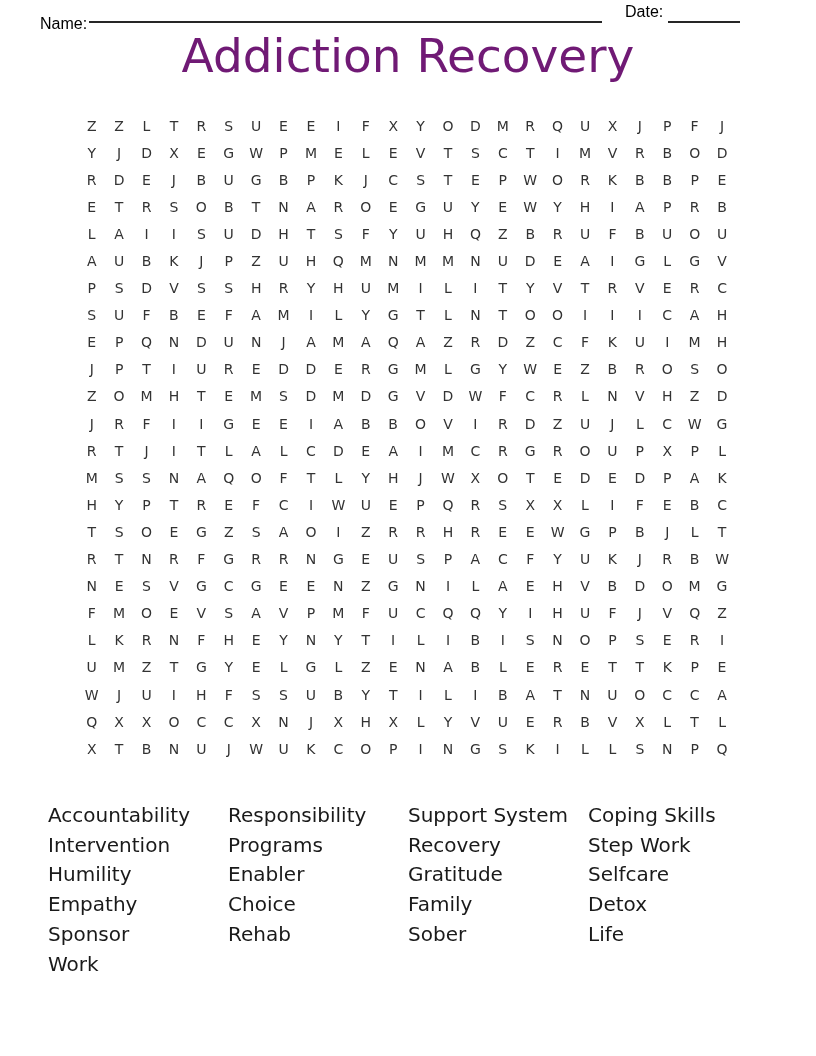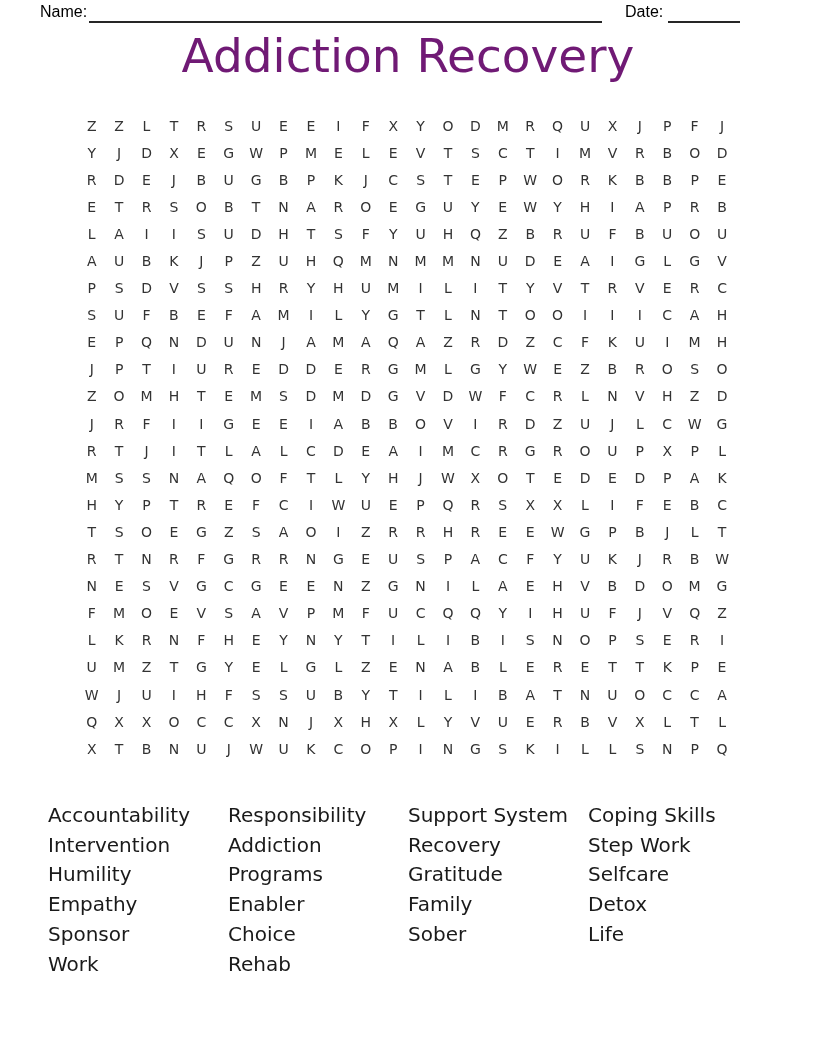--- a/index.html
+++ b/index.html
@@ -23,21 +23,21 @@
     top: 3px;
     width: 736px;
     height: 26px;
     font-family: "Liberation Sans", sans-serif;
     font-size: 16px;
     color: #000000;
   }
   .name-label {
     position: absolute;
     left: 0;
-    top: 0;
+    top: 12px;
   }
   .name-line {
     position: absolute;
     left: 49px;
     top: 18px;
     width: 513px;
     border-bottom: 2px solid #262626;
     height: 0;
   }
   .date-label {
@@ -703,21 +703,20 @@
     <div class="word-col">
       <div class="word">Accountability</div>
       <div class="word">Intervention</div>
       <div class="word">Humility</div>
       <div class="word">Empathy</div>
       <div class="word">Sponsor</div>
       <div class="word">Work</div>
     </div>
     <div class="word-col">
       <div class="word">Responsibility</div>
-      <div class="word">Addiction</div>
       <div class="word">Programs</div>
       <div class="word">Enabler</div>
       <div class="word">Choice</div>
       <div class="word">Rehab</div>
     </div>
     <div class="word-col">
       <div class="word">Support System</div>
       <div class="word">Recovery</div>
       <div class="word">Gratitude</div>
       <div class="word">Family</div>

